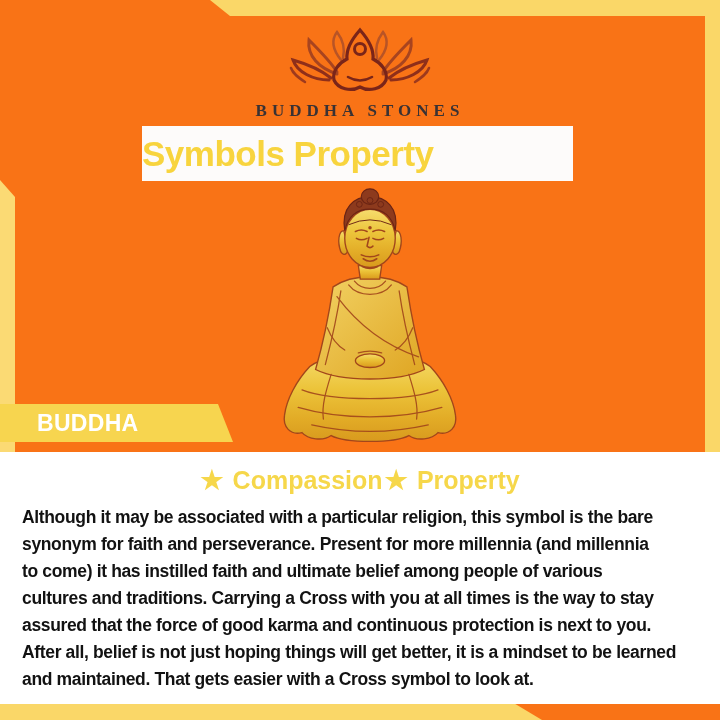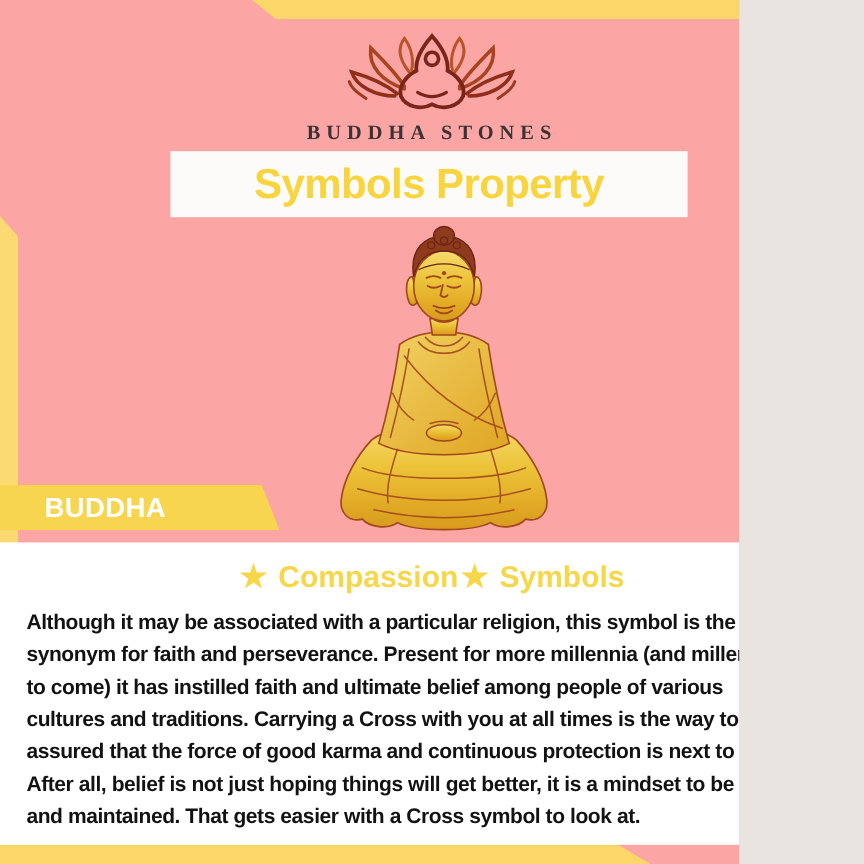--- a/index.html
+++ b/index.html
@@ -1,19 +1,19 @@
 <!DOCTYPE html>
 <html><head>
 <meta charset="utf-8">
 <style>
   html,body{margin:0;padding:0;}
   body{font-family:"Liberation Sans",sans-serif;background:#e9e4e0;}
   .canvas{
-    position:relative;width:616px;height:720px;overflow:hidden;
-    background:#fca5a5;
+    position:relative;width:720px;height:720px;overflow:hidden;
+    background:#f97316;
   }
   
   .ribbon{position:absolute;background:#FAD768;}
   .ribbon-top{left:0;top:0;width:720px;height:16px;
     clip-path:polygon(210px 0,720px 0,720px 16px,230px 16px);}
   .ribbon-right{left:705px;top:0;width:15px;height:530px;
     clip-path:polygon(0 0,15px 0,15px 528px,0 502px);}
   .ribbon-left{left:0;top:180px;width:15px;height:540px;background:#FBDA74;
     clip-path:polygon(0 0,15px 17px,15px 540px,0 540px);}
   .ribbon-bottom{left:0;top:702px;width:545px;height:18px;
@@ -21,21 +21,21 @@
   
   .logo-wrap{position:absolute;left:285px;top:26px;width:150px;height:74px;}
   .brand-name{
     position:absolute;left:0;top:101px;width:720px;text-align:center;
     font-family:"Liberation Serif",serif;font-size:17px;font-weight:600;
     letter-spacing:5px;color:#3A3234;
   }
   
   .title-band{
     position:absolute;left:142px;top:126px;width:431px;height:55px;
-    background:#FDFBFA;text-align:center;
+    background:#FDFBFA;
   }
   .title-band h1{
     margin:0;line-height:55px;font-size:35px;font-weight:bold;
     letter-spacing:-0.5px;color:#F8D43E;
   }
   
   .buddha-wrap{position:absolute;left:268px;top:182px;width:204px;height:272px;}
   
   .label-ribbon{
     position:absolute;left:0;top:404px;width:236px;height:38px;background:#F7D54F;
@@ -170,21 +170,21 @@
       </g>
     </svg>
   </div>
 
   <div class="label-ribbon">
     <span>BUDDHA SYMBOL</span>
   </div>
 
   <div class="bottom-panel">
     <div class="section-heading">
-      <span class="star star-1">★</span><span>Compassion</span><span class="star star-2">★</span><span>Symbols</span>
+      <span class="star star-1">★</span><span>Compassion</span><span class="star star-2">★</span><span>Property</span>
     </div>
     <div class="paragraph">Although it may be associated with a particular religion, this symbol is the bare
 synonym for faith and perseverance. Present for more millennia (and millennia
 to come) it has instilled faith and ultimate belief among people of various
 cultures and traditions. Carrying a Cross with you at all times is the way to stay
 assured that the force of good karma and continuous protection is next to you.
 After all, belief is not just hoping things will get better, it is a mindset to be learned
 and maintained. That gets easier with a Cross symbol to look at.</div>
   </div>
 

